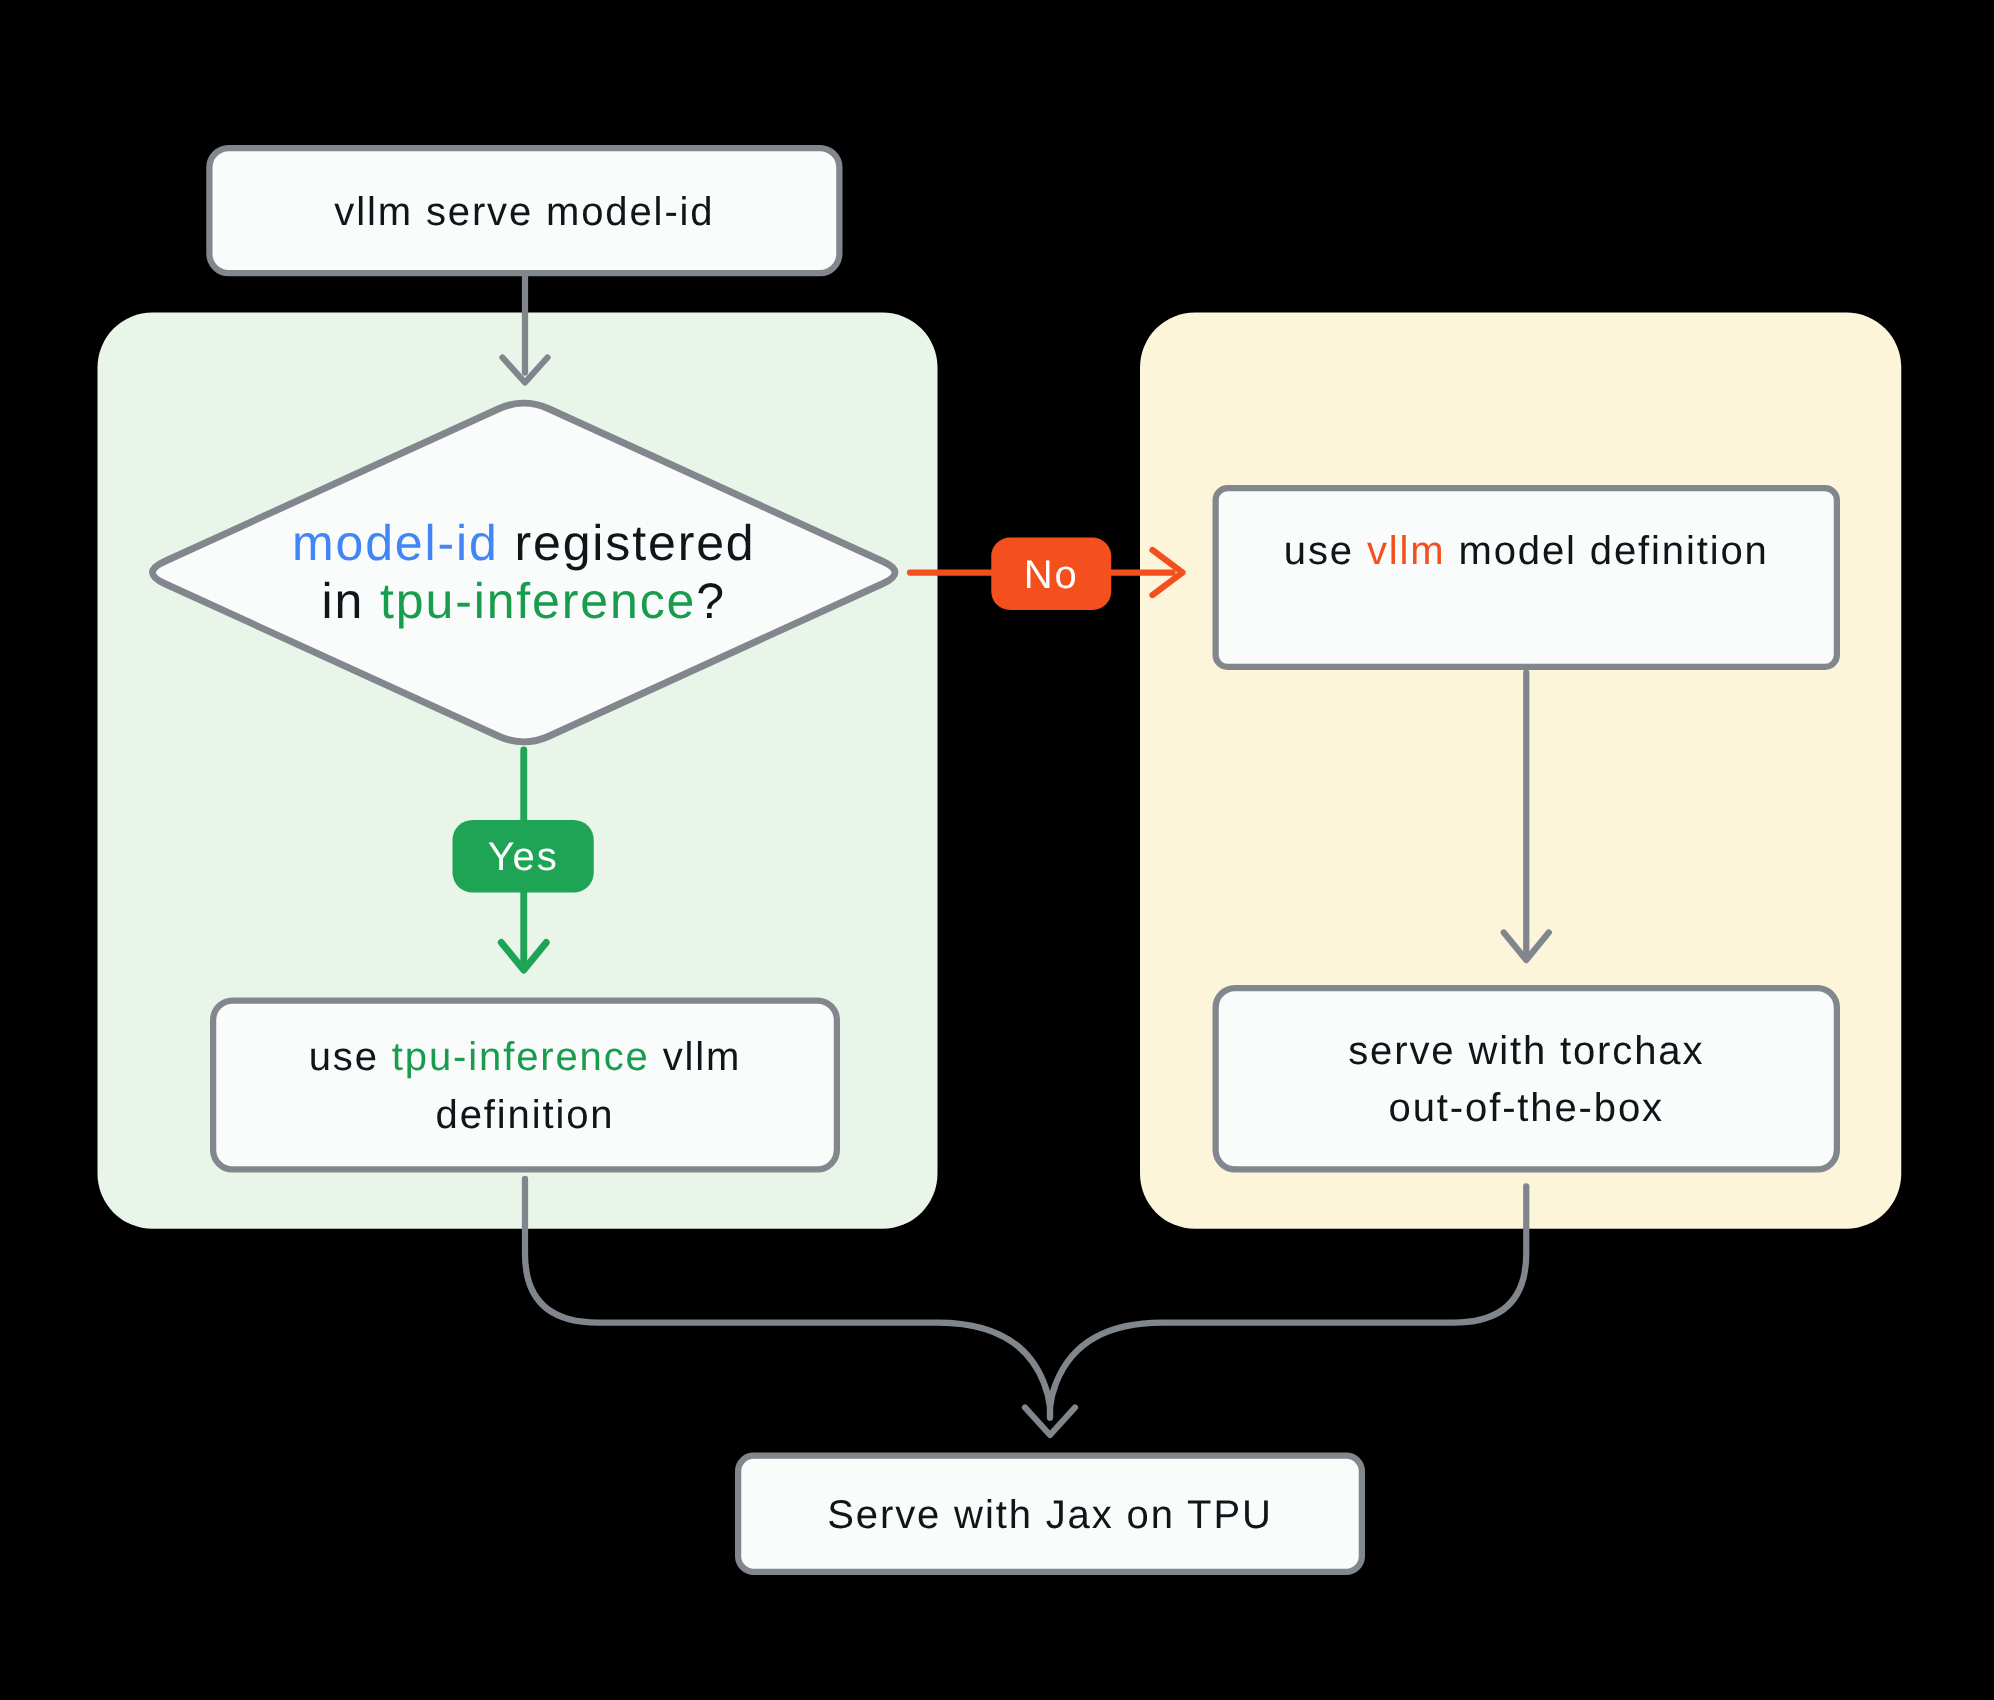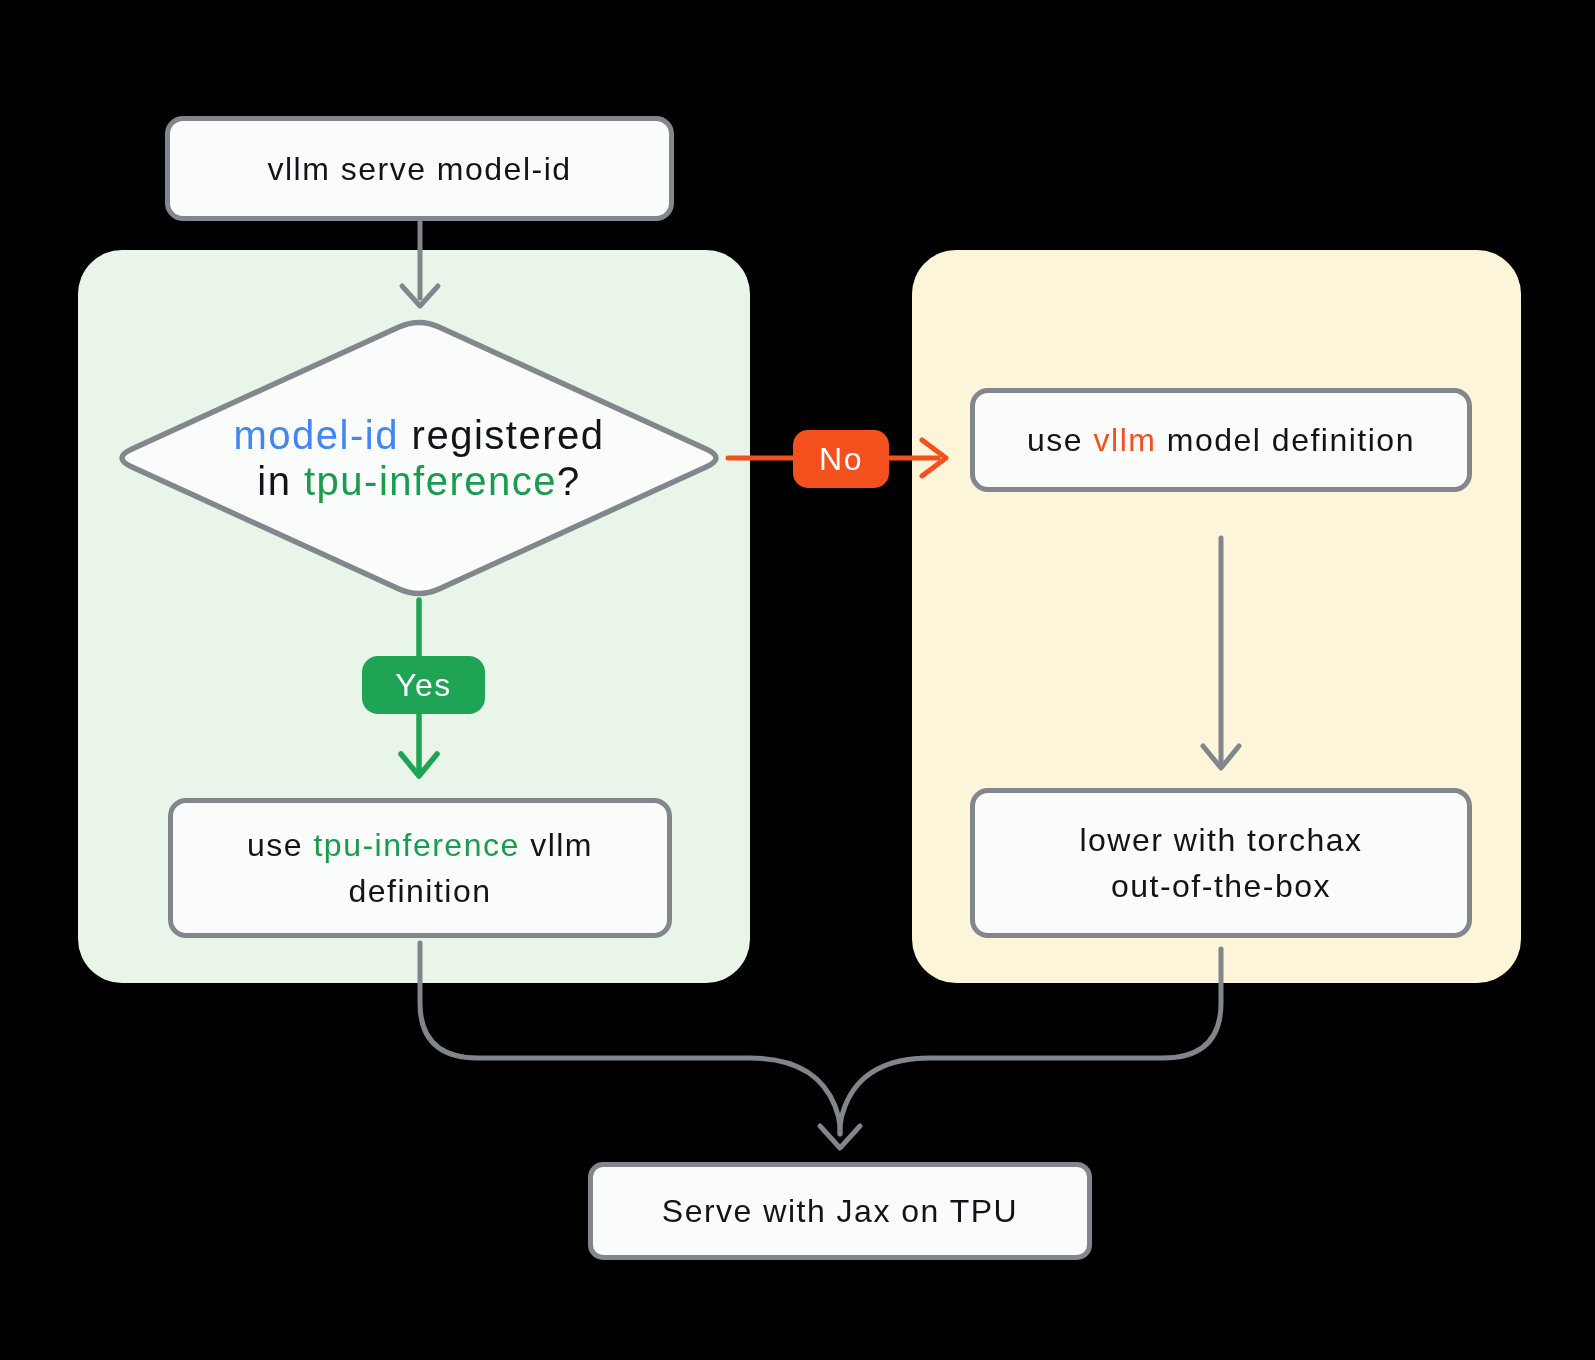--- a/index.html
+++ b/index.html
@@ -23,35 +23,35 @@
   .wire-green{fill:none; stroke:var(--badge-green); stroke-width:5.5; stroke-linecap:round; stroke-linejoin:round;}
   #diamond-shape{fill:var(--node-fill); stroke:var(--node-border); stroke-width:5.5; stroke-linejoin:round;}
   .node{
     position:absolute; box-sizing:border-box; z-index:2;
     background:var(--node-fill); border:5px solid var(--node-border); border-radius:18px;
     display:flex; align-items:center; justify-content:center; flex-direction:column;
     text-align:center; font-size:32px; font-weight:500; letter-spacing:1.5px;
     line-height:46px; color:var(--text);
   }
   #node-start{left:165px; top:116px; width:509px; height:105px;}
-  #node-use-vllm{left:970px; top:388px; width:502px; height:104px; justify-content:flex-start; padding-top:24px;}
+  #node-use-vllm{left:970px; top:388px; width:502px; height:148px; justify-content:flex-start; padding-top:24px;border-radius:12px;}
   #node-use-tpu{left:168px; top:798px; width:504px; height:140px;}
   #node-torchax{left:970px; top:788px; width:502px; height:150px;}
   #node-serve{left:588px; top:1162px; width:504px; height:98px; border-radius:15px;}
   #decision-text{
     position:absolute; left:144px; top:412px; width:550px; z-index:2;
     text-align:center; font-size:40px; font-weight:500; letter-spacing:1.5px;
     line-height:46px; color:var(--text);
   }
   .badge{
     position:absolute; z-index:3; display:flex; align-items:center; justify-content:center;
     color:#ffffff; font-size:32px; font-weight:500; letter-spacing:1.5px;
   }
   #badge-no{left:793px; top:430px; width:96px; height:58px; border-radius:15px; background:var(--accent-orange);}
-  #badge-yes{left:362px; top:656px; width:123px; height:58px; border-radius:16px; background:var(--badge-green);}
+  #badge-yes{left:362px; top:656px; width:113px; height:58px; border-radius:16px; background:var(--badge-green);}
   .hl-blue{color:var(--accent-blue);}
   .hl-green{color:var(--accent-green);}
   .hl-orange{color:var(--accent-orange);}
 </style>
 </head>
 <body>
 
 <div id="stage">
 
   <div class="panel" id="panel-green"></div>
@@ -106,21 +106,21 @@
   </div>
 
   <div class="node" id="node-use-tpu">
     <div>
       <span>use </span><span class="hl-green">tpu-inference</span><span> vllm</span>
     </div>
     <div>definition</div>
   </div>
 
   <div class="node" id="node-torchax">
-    <div>lower with torchax</div>
+    <div>serve with torchax</div>
     <div>out-of-the-box</div>
   </div>
 
   <div class="node" id="node-serve">
     <span>Serve with Jax on TPU</span>
   </div>
 
 </div>
 
 </body></html>

